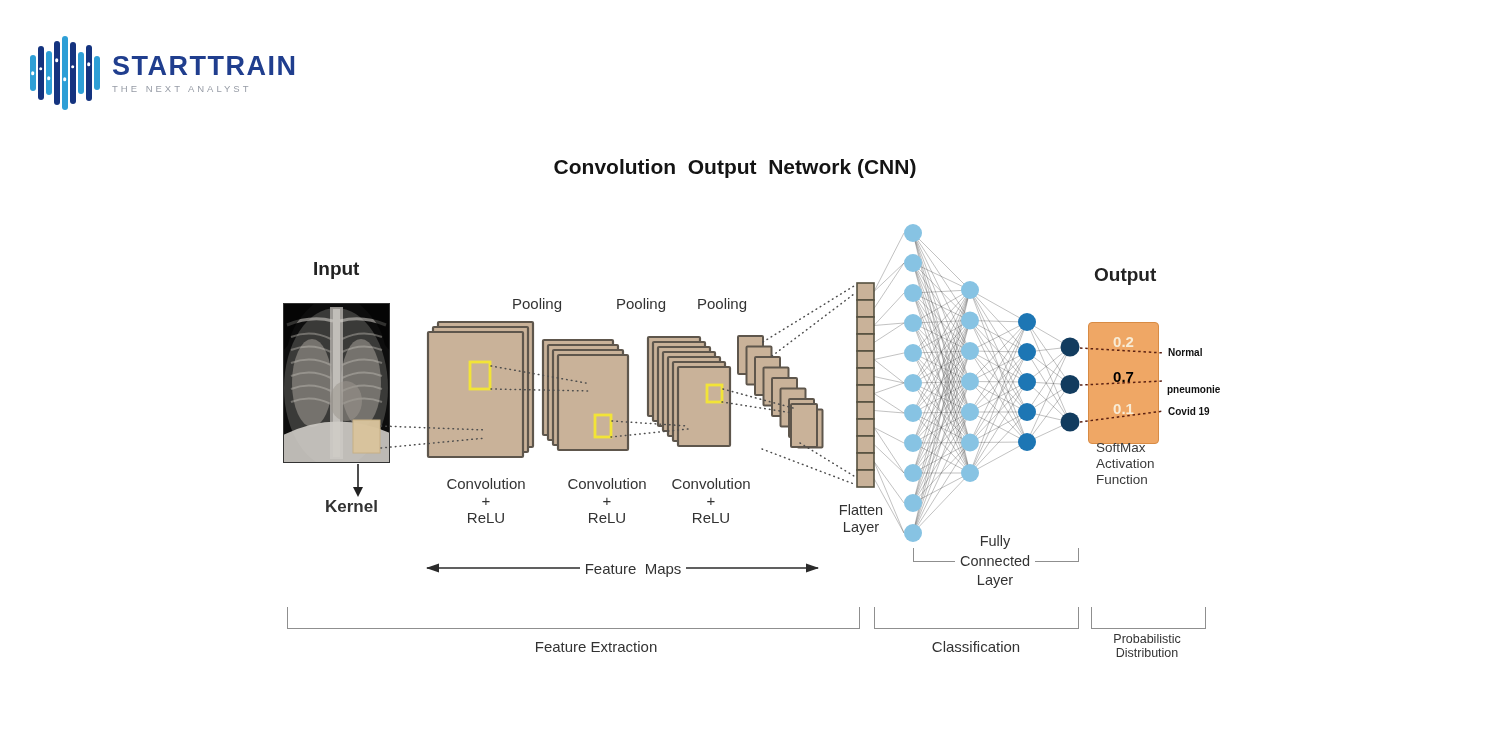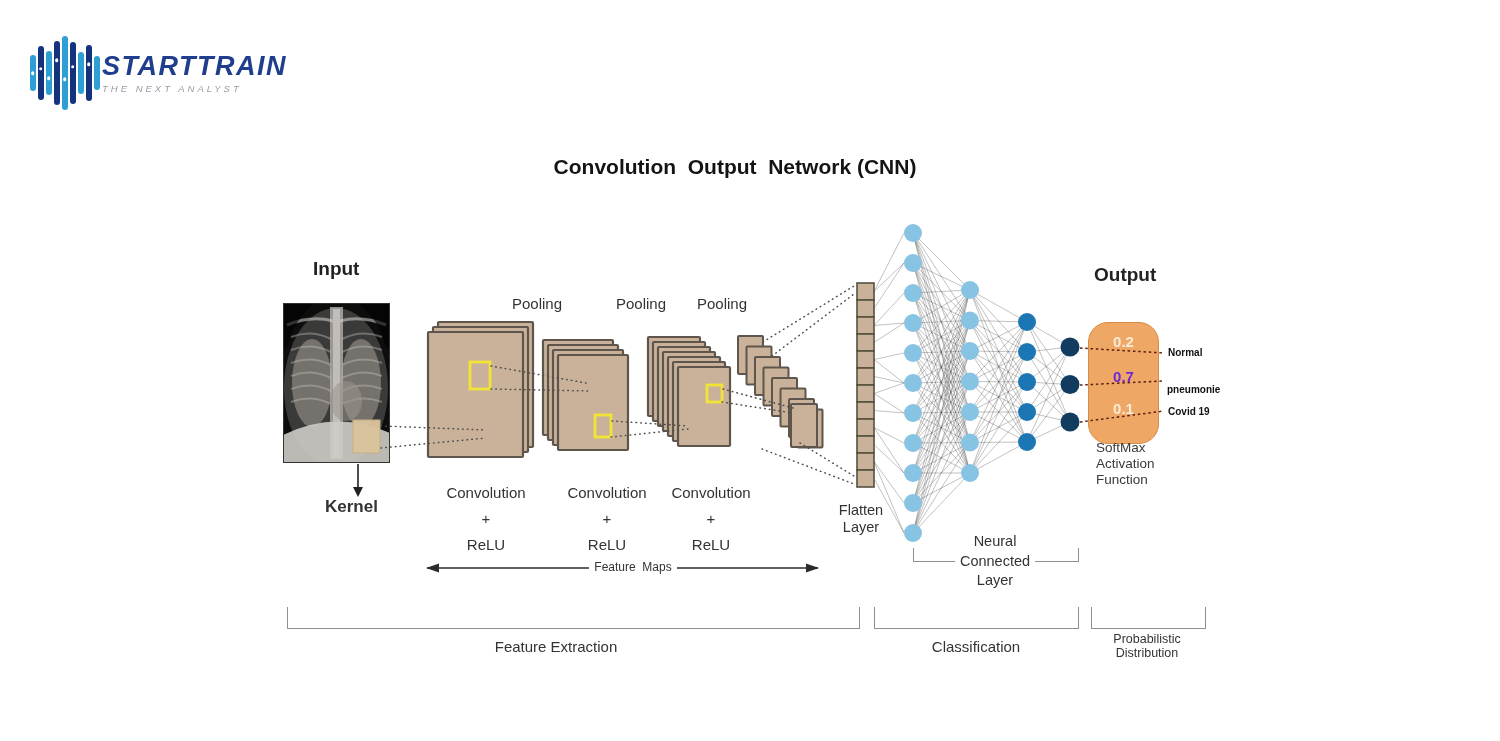--- a/index.html
+++ b/index.html
@@ -4,36 +4,36 @@
 <style>
   html,body{margin:0;padding:0;background:#ffffff;}
   body{width:1500px;height:741px;position:relative;overflow:hidden;
        font-family:"Liberation Sans","DejaVu Sans",sans-serif;color:#222;}
   .abs{position:absolute;}
   
   #logo{left:30px;top:32px;display:flex;align-items:center;z-index:3;}
   #logo-bars{display:flex;align-items:center;height:82px;}
   .lbar{width:5.5px;border-radius:3px;margin-right:2.5px;position:relative;}
   .ldot{position:absolute;left:50%;width:3.6px;height:3.6px;background:#fff;border-radius:50%;transform:translate(-50%,-50%);}
-  #logo-text{font-style:italic;}
+  #logo-text{margin-left:10px;}
   .brand{font-size:27px;font-weight:bold;letter-spacing:1.5px;color:#203e8e;line-height:1;}
   .tagline{font-size:9.5px;letter-spacing:3px;color:#979ca6;margin-top:3px;}
   
   .ttl{left:530px;top:155px;width:410px;text-align:center;font-size:21px;font-weight:bold;color:#141414;white-space:pre;z-index:3;}
   .lbl{z-index:3;color:#333;}
   .ctr{text-align:center;}
   .big{font-size:19px;font-weight:600;color:#222;}
   .mid{font-size:15px;}
-  .stack3l span{display:block;line-height:1.12;margin-top:9px;}
+  .stack3l span{display:block;line-height:1.12;}
   .two-l span{display:block;line-height:1.15;}
   .onwhite{background:#fff;padding:0 5px;}
   
   .bracket{position:absolute;border-left:1.5px solid #8f8f8f;border-right:1.5px solid #8f8f8f;border-bottom:1.5px solid #8f8f8f;z-index:2;}
   
-  #out-box{left:1088px;top:322px;width:69px;height:120px;border-radius:20px;z-index:1;}
+  #out-box{left:1088px;top:322px;width:69px;height:120px;border-radius:4px;z-index:1;}
   .out-val{position:absolute;width:100%;text-align:center;font-size:15px;font-weight:bold;}
   .cls-lbl{font-size:10px;font-weight:bold;color:#111;z-index:3;}
   .soft{left:1096px;top:440px;font-size:13.5px;color:#3a3a3a;line-height:1.18;z-index:3;}
   #diagram{left:0;top:0;z-index:2;pointer-events:none;}
   #xray{left:283px;top:303px;z-index:1;}
 </style>
 </head>
 <body>
 
 <div id="logo" class="abs">
@@ -96,21 +96,21 @@
   <ellipse cx="63" cy="98" rx="16" ry="20" fill="#9b968e" opacity="0.55"></ellipse>
   <path d="M0 132 Q53 106 107 130 L107 160 L0 160 Z" fill="#cfccc6" opacity="0.9"></path>
   <path d="M0 0 L32 0 Q10 18 5 42 L0 48 Z" fill="#000" opacity="0.6"></path>
   <path d="M107 0 L75 0 Q97 18 102 42 L107 48 Z" fill="#000" opacity="0.6"></path>
   <rect x="70" y="117" width="27" height="33" fill="#d9c49d" stroke="#c8b084" stroke-width="1" opacity="0.97"></rect>
   <rect x="0.5" y="0.5" width="106" height="159" fill="none" stroke="#333" stroke-width="1"></rect>
 </svg>
 
 <div id="out-box" class="abs" style="background: rgb(239, 167, 101); border: 1px solid rgb(216, 139, 68);">
   <div class="out-val" style="top: 10px; color: rgb(248, 236, 214);">0.2</div>
-  <div class="out-val" style="top: 45px; color: #6d28d9;">0.7</div>
+  <div class="out-val" style="top: 45px; color: #000000;">0.7</div>
   <div class="out-val" style="top: 77px; color: rgb(248, 236, 214);">0.1</div>
 </div>
 
 <svg id="diagram" class="abs" width="1500" height="741" viewBox="0 0 1500 741">
     <g stroke="#3c3c3c" stroke-width="0.7" stroke-opacity="0.45">
       <line x1="913" y1="233" x2="970" y2="290"></line>
       <line x1="913" y1="233" x2="970" y2="320.5"></line>
       <line x1="913" y1="233" x2="970" y2="351"></line>
       <line x1="913" y1="233" x2="970" y2="381.5"></line>
       <line x1="913" y1="233" x2="970" y2="412"></line>
@@ -384,41 +384,41 @@
   <span>Convolution</span>
     <span>+</span>
     <span>ReLU</span>
 </div>
 
 <div class="abs lbl ctr two-l" style="left:830px;top:502px;width:62px;font-size:14.5px">
   <span>Flatten</span>
     <span>Layer</span>
 </div>
 
-<div class="abs lbl ctr" style="left:945px;top:533px;width:100px;font-size:14.5px">Neural</div>
+<div class="abs lbl ctr" style="left:945px;top:533px;width:100px;font-size:14.5px">Fully</div>
 <div class="abs lbl ctr" style="left:945px;top:553px;width:100px;font-size:14.5px;z-index:3"><span class="onwhite">Connected</span></div>
 <div class="abs lbl ctr" style="left:945px;top:572px;width:100px;font-size:14.5px">Layer</div>
 
-<div class="abs lbl ctr" style="left:563px;top:560px;width:140px;font-size:12px;z-index:3"><span class="onwhite" style="white-space:pre">Feature  Maps</span></div>
+<div class="abs lbl ctr" style="left:563px;top:560px;width:140px;font-size:15px;z-index:3"><span class="onwhite" style="white-space:pre">Feature  Maps</span></div>
 
 <div class="abs lbl big" style="left:1094px;top:264px;width:80px">Output</div>
 
 <div class="abs cls-lbl" style="left:1168px;top:347px">Normal</div>
 <div class="abs cls-lbl" style="left:1167px;top:384px">pneumonie</div>
 <div class="abs cls-lbl" style="left:1168px;top:406px">Covid 19</div>
 
 <div class="abs soft">
   <div>SoftMax</div>
   <div>Activation</div>
   <div>Function</div>
 </div>
 
 <div class="bracket" style="left:913px;top:548px;width:164px;height:13px"></div>
 <div class="bracket" style="left:287px;top:607px;width:571px;height:21px"></div>
 <div class="bracket" style="left:874px;top:607px;width:203px;height:21px"></div>
 <div class="bracket" style="left:1091px;top:607px;width:113px;height:21px"></div>
 
-<div class="abs lbl mid ctr" style="left:456px;top:638px;width:200px">Feature Extraction</div>
+<div class="abs lbl mid ctr" style="left:496px;top:638px;width:200px">Feature Extraction</div>
 <div class="abs lbl mid ctr" style="left:876px;top:638px;width:200px">Classification</div>
 <div class="abs lbl ctr two-l" style="left:1097px;top:632px;width:100px;font-size:12.5px">
   <span>Probabilistic</span>
     <span>Distribution</span>
 </div>
 
 </body></html>

